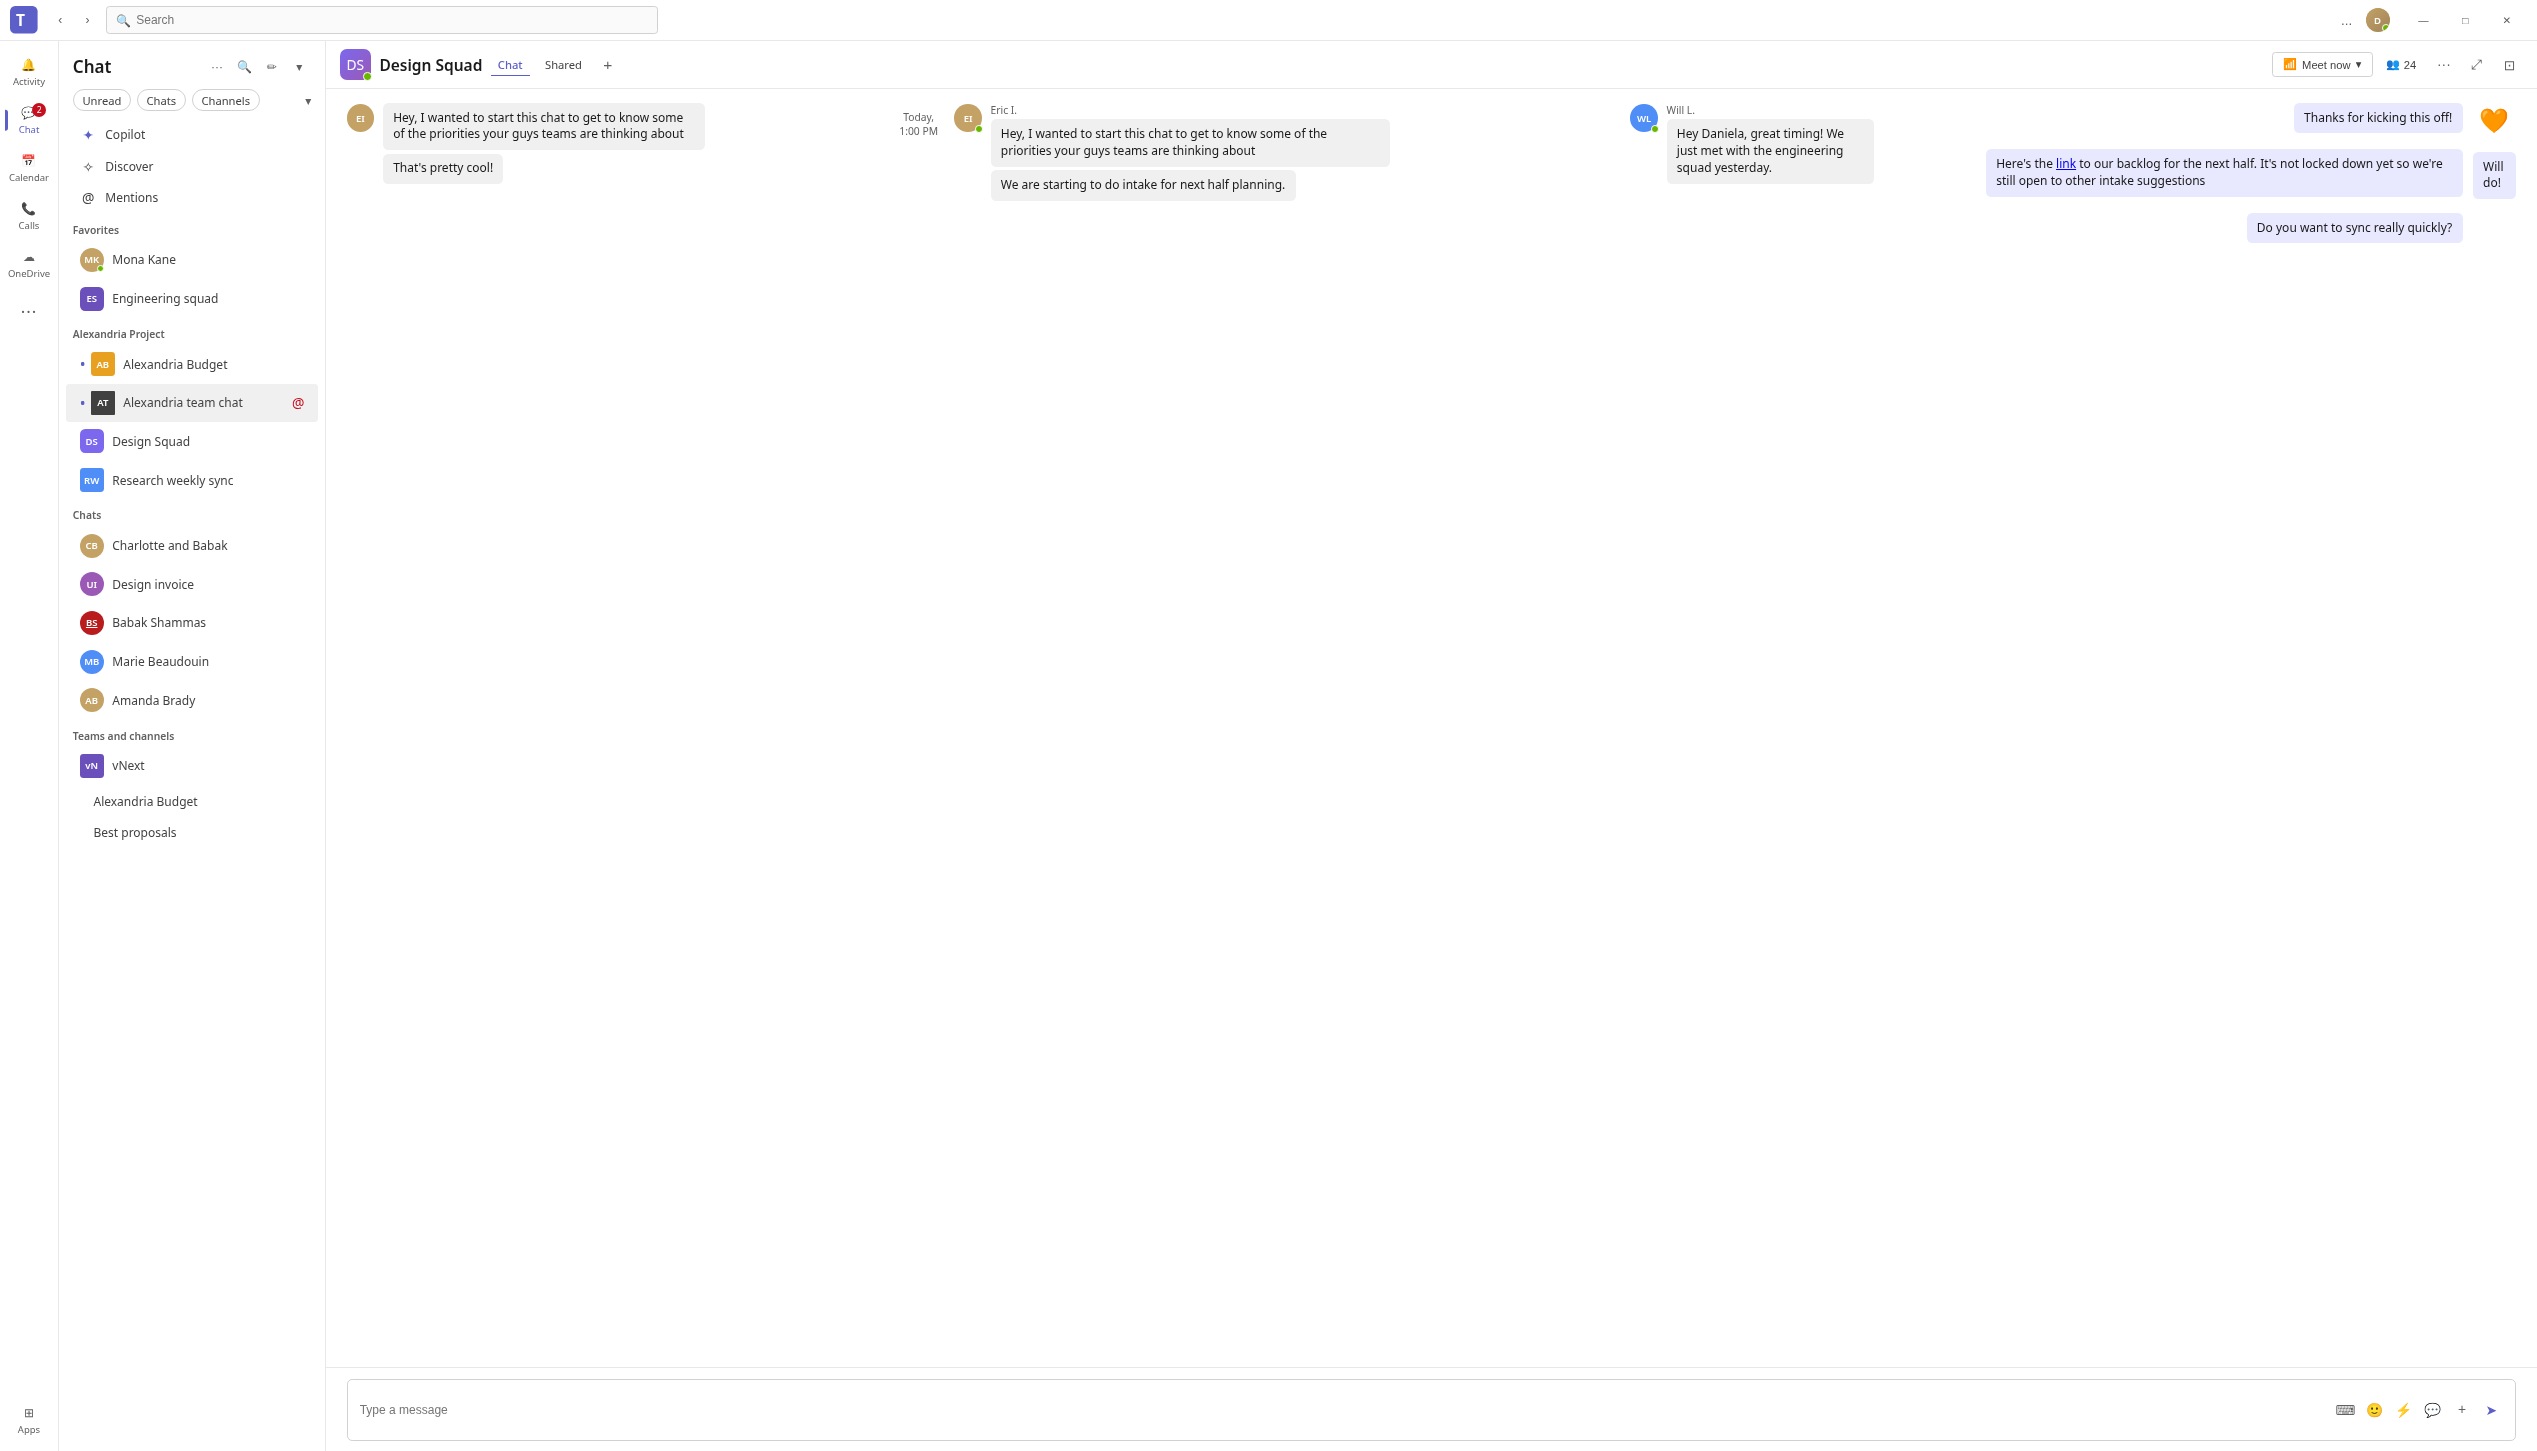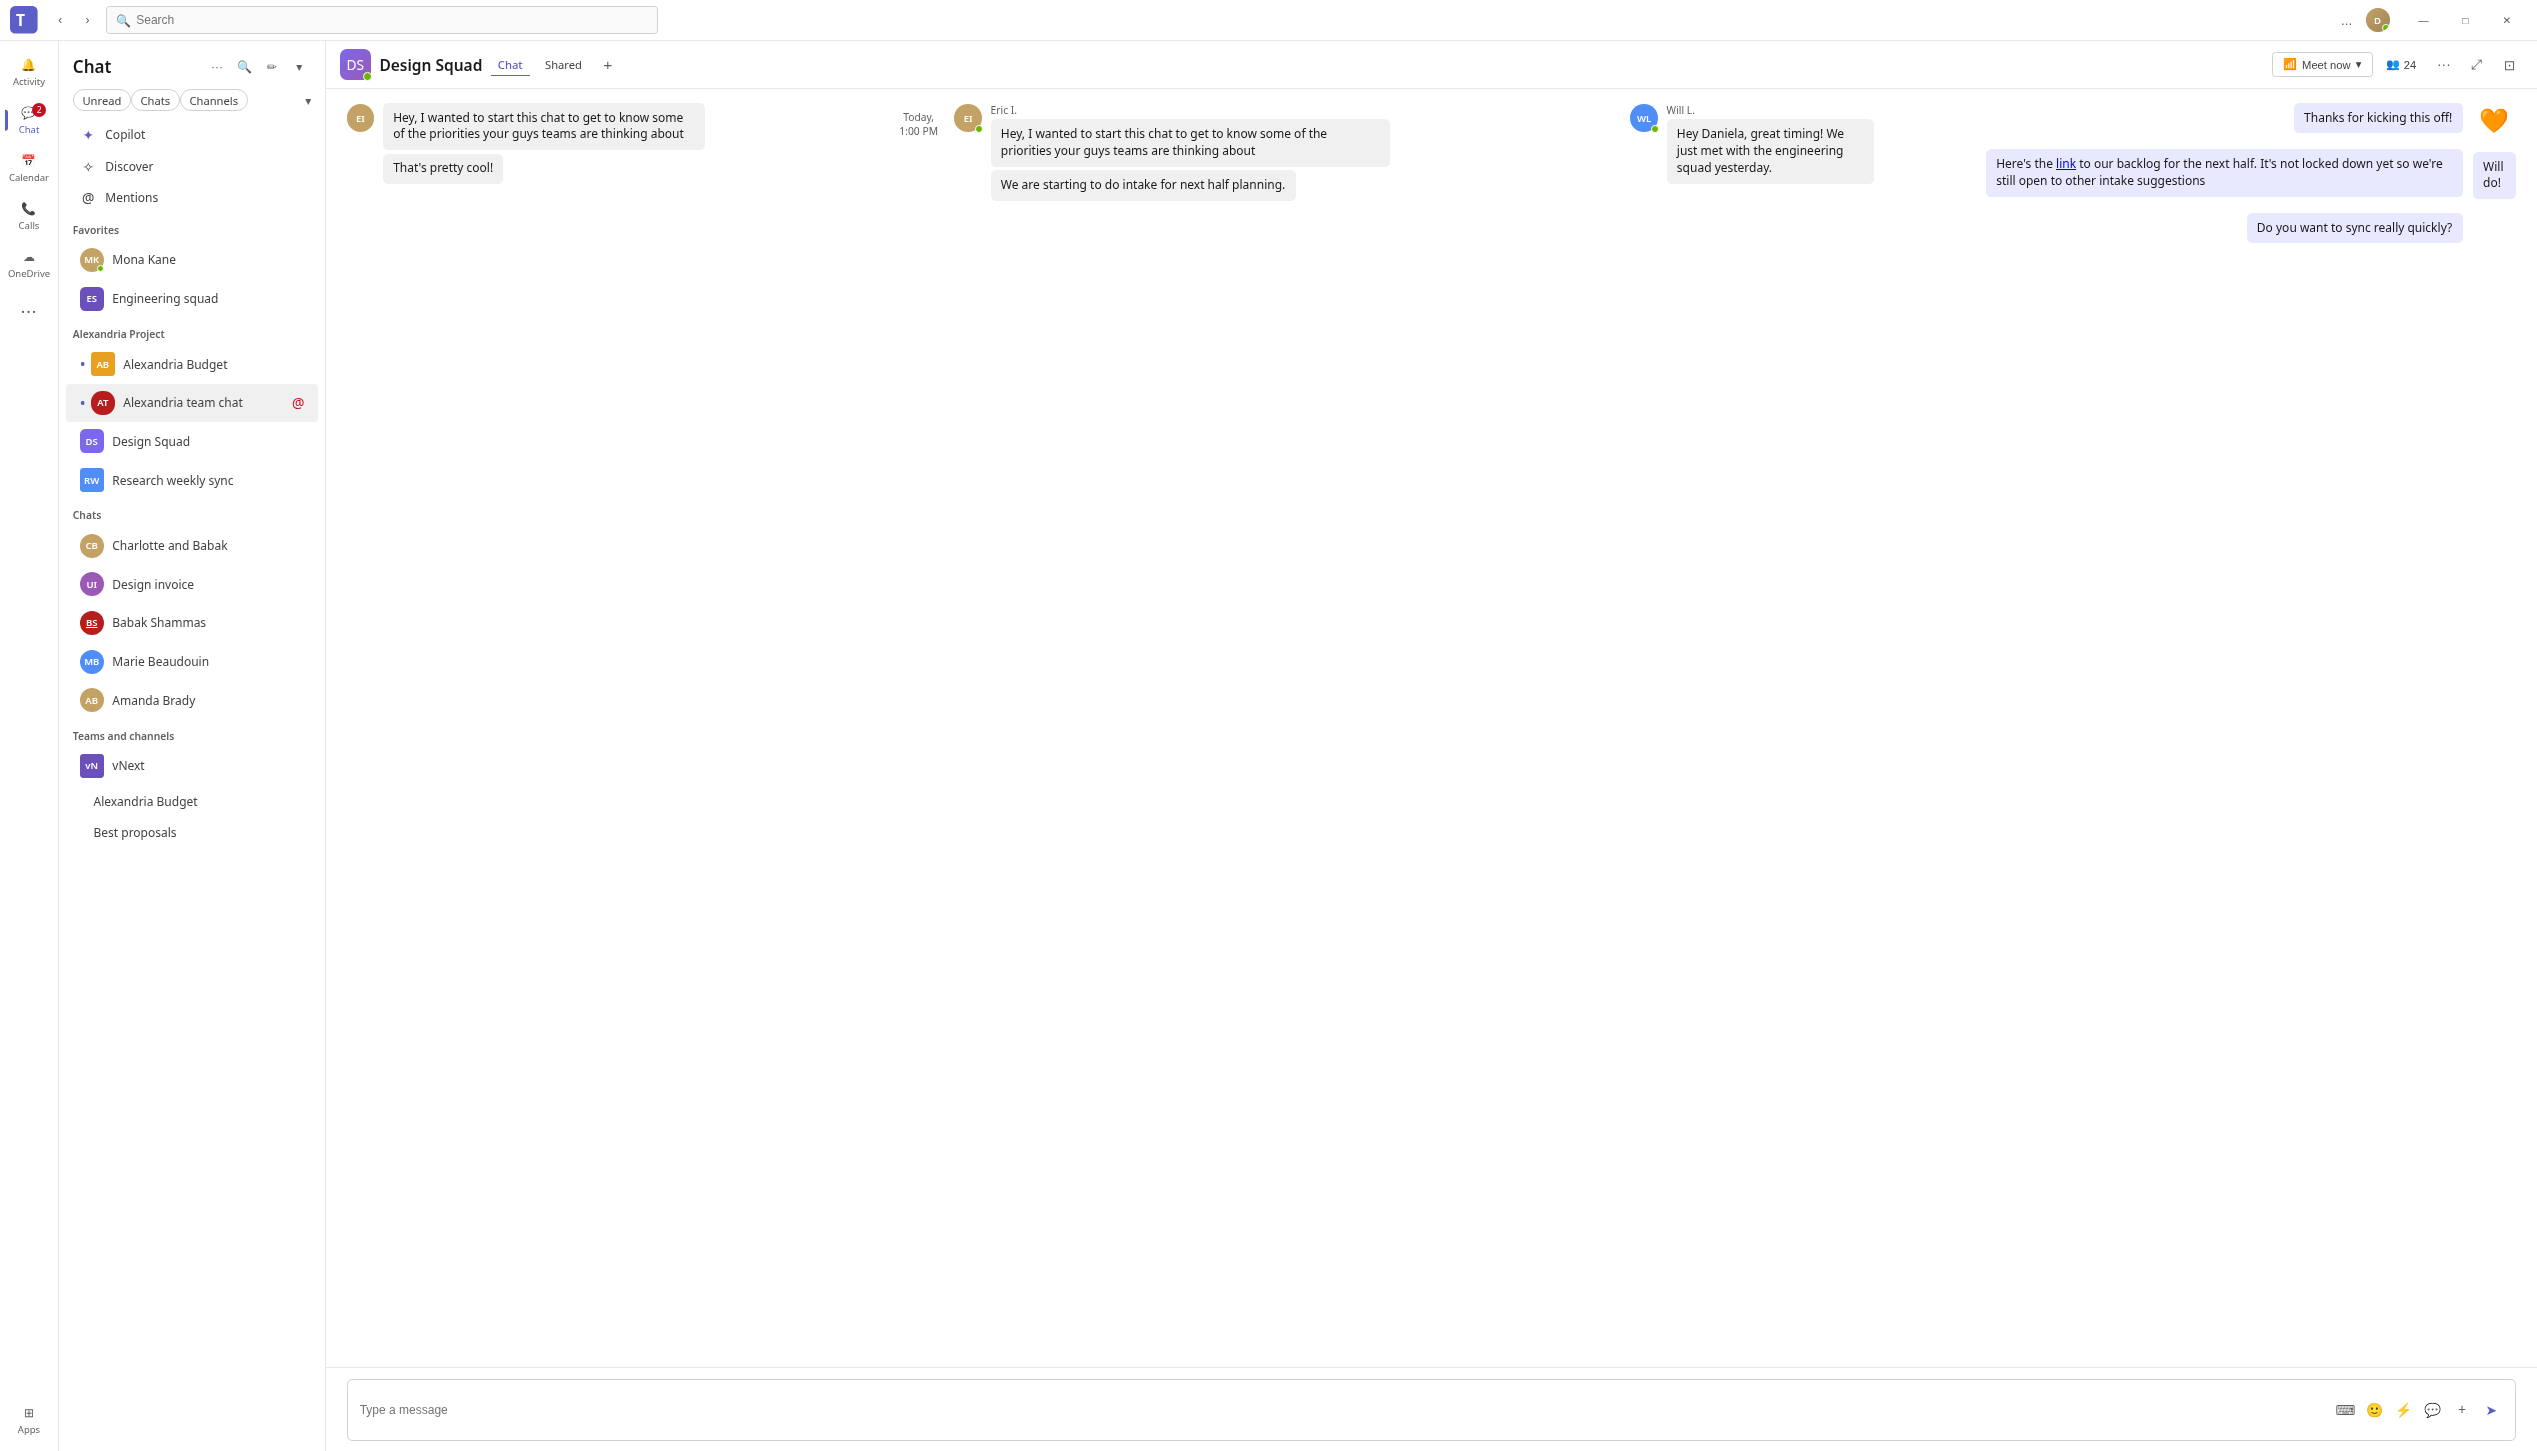--- a/index.html
+++ b/index.html
@@ -53,21 +53,21 @@
     
     .chat-panel {
       width: 267px; min-width: 267px; background: #fff; border-right: 0.9px solid #e8e8e8;
       display: flex; flex-direction: column; overflow: hidden;
     }
     .chat-panel-header { padding: 13.8px 13.8px 6.9px; display: flex; align-items: center; justify-content: space-between; }
     .chat-panel-title { font-size: 17px; font-weight: 600; color: #1a1a1a; }
     .chat-panel-actions { display: flex; gap: 3.4px; }
     .icon-btn { width: 24px; height: 24px; border: none; background: transparent; cursor: pointer; border-radius: 3.4px; display: flex; align-items: center; justify-content: center; color: #616161; font-size: 12px; }
 
-    .filter-row { padding: 3.4px 13.8px 6.9px; display: flex; align-items: center; gap: 0; }
+    .filter-row { padding: 3.4px 13.8px 6.9px; display: flex; align-items: center; gap: 6px; }
     .filter-chip {
       padding: 2.6px 8.6px; border-radius: 12px; border: 0.9px solid #d1d1d1; font-size: 11.2px;
       cursor: pointer; color: #424242; background: #fff;
     }
     .filter-chevron { margin-left: auto; color: #616161; }
 
     .chat-list { flex: 1; overflow-y: auto; padding: 0 0 6.9px; }
     .nav-item {
       display: flex; align-items: center; gap: 8.6px; padding: 6.9px 13.8px;
       cursor: pointer; border-radius: 3.4px; margin: 0.9px 6.9px; color: #424242;
@@ -245,21 +245,21 @@
       </div>
 
       <div class="section-label">Alexandria Project</div>
       <div class="nav-item">
         <span class="chat-item-bullet">•</span>
         <div class="list-avatar" style="background:#e8a020;border-radius:3.4px;">AB</div>
         <span class="chat-item-name">Alexandria Budget</span>
       </div>
       <div class="nav-item" style="background:#f0f0f0;">
         <span class="chat-item-bullet">•</span>
-        <div class="list-avatar" style="background:#b91c1c;border-radius:11px;">AT</div>
+        <div class="list-avatar" style="background:#404040;border-radius:1px;">AT</div>
         <span class="chat-item-name">Alexandria team chat</span>
         <span class="mention-badge">@</span>
       </div>
       <div class="nav-item">
         <div class="list-avatar" style="background:#7b68ee;border-radius:5.2px;">DS</div>
         <span class="chat-item-name">Design Squad</span>
       </div>
       <div class="nav-item">
         <div class="list-avatar" style="background:#4f8ef7;border-radius:3.4px;">RW</div>
         <span class="chat-item-name">Research weekly sync</span>

